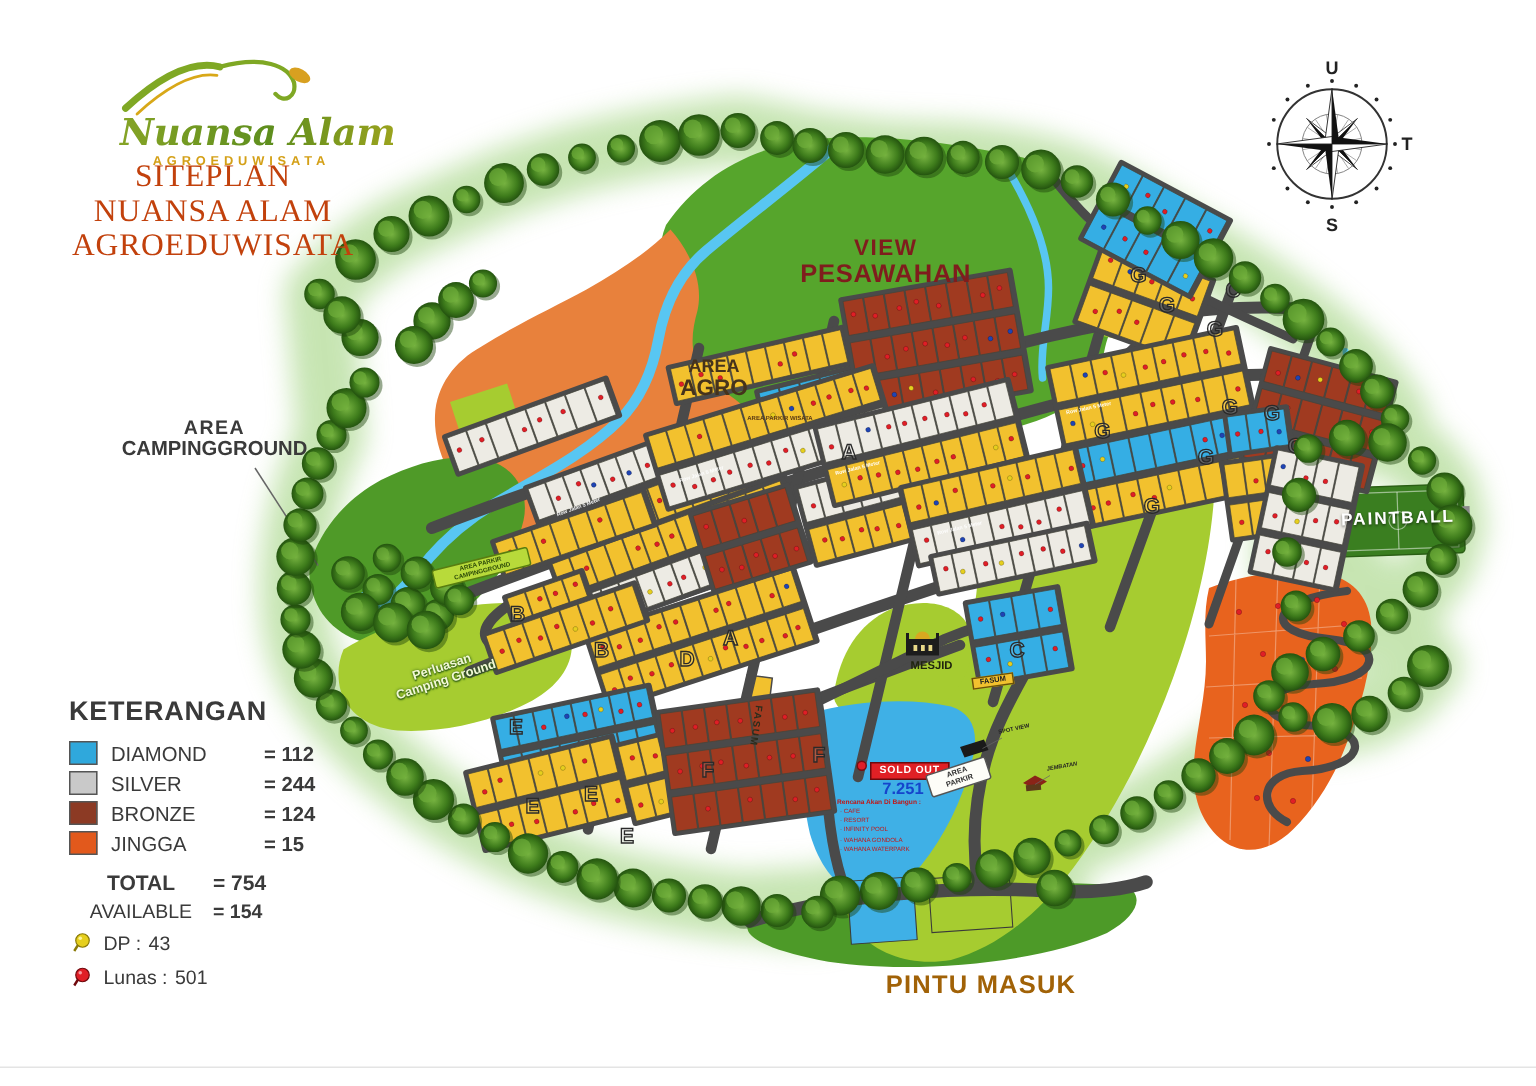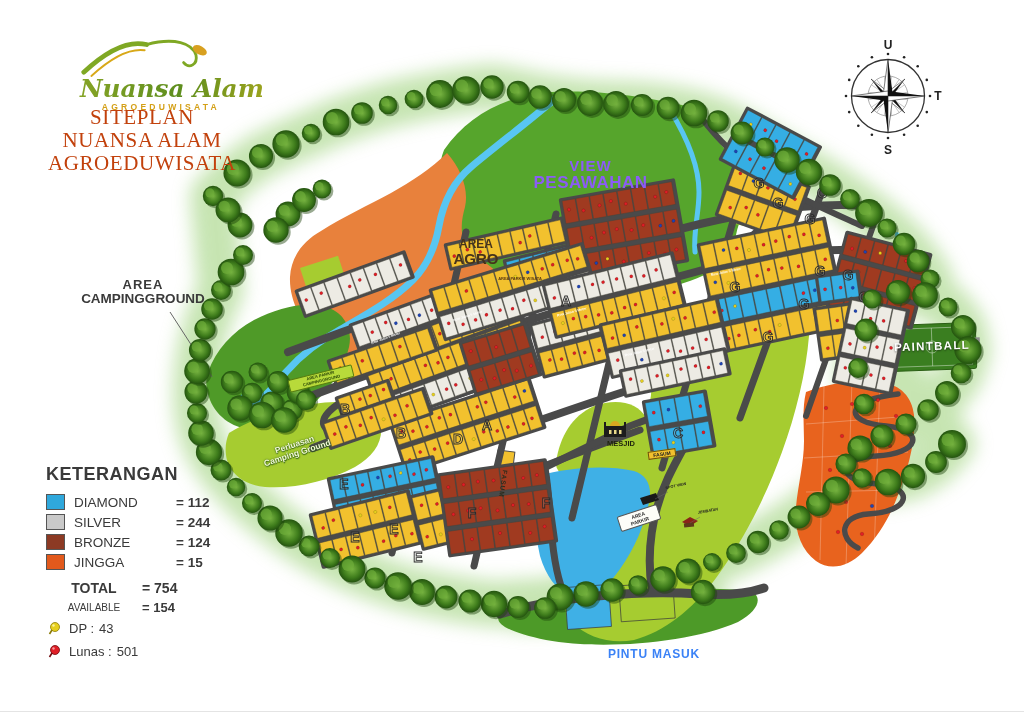--- a/index.html
+++ b/index.html
@@ -5,21 +5,21 @@
   html,body{margin:0;padding:0;background:#fff;}
   #canvas{position:relative;width:1024px;height:724px;background:#ffffff;overflow:hidden;
           font-family:"Liberation Sans",sans-serif;}
   #map{position:absolute;left:0;top:0;}
   .lbl{position:absolute;color:#333;line-height:1.08;text-align:center;pointer-events:none;}
   
   #brand{position:absolute;left:52px;top:36px;width:210px;height:78px;}
   #main-title{position:absolute;left:18px;top:106px;width:248px;text-align:center;
       font-family:"Liberation Serif",serif;color:#c2410c;font-size:21px;line-height:23px;letter-spacing:.6px;}
   
-  .l-view{left:498px;top:158px;width:185px;color:#8b5cf6;}
+  .l-view{left:498px;top:158px;width:185px;color:#7f1d1d;}
   .l-view .a{font-size:15px;font-weight:600;letter-spacing:1px;}
   .l-view .b{font-size:17px;font-weight:800;letter-spacing:.5px;}
   .l-agro{left:430px;top:238px;width:92px;color:#45331c;}
   .l-agro .a{font-size:12px;font-weight:600;}
   .l-agro .b{font-size:15px;font-weight:800;}
   .l-agro-parkir{left:482px;top:277px;width:76px;font-size:4px;color:#5a3a14;font-weight:700;}
   .l-camp{left:62px;top:278px;width:162px;color:#3a3a3a;}
   .l-camp .a{font-size:13px;font-weight:600;letter-spacing:1px;}
   .l-camp .b{font-size:13.5px;font-weight:800;}
   .chip-camp-parkir{left:288px;top:372px;width:64px;background:#B8DA3A;border:0.5px solid #587d10;
@@ -39,33 +39,33 @@
       font-size:7px;font-weight:800;padding:1px 5px;letter-spacing:.5px;}
   .l-soldout .pinm{display:inline-block;width:5px;height:5px;border-radius:50%;
       background:#E01E26;border:1px solid #7a0c10;margin-right:2px;vertical-align:middle;}
   .l-soldout .area{font-size:11px;font-weight:800;color:#1545CC;margin-top:1px;}
   .l-soldout .ptitle{font-size:4.4px;font-weight:800;color:#C01818;margin-top:1px;text-align:left;padding-left:8px;}
   .l-soldout .pitem{font-size:4.1px;color:#C01818;text-align:left;padding-left:10px;line-height:1.5;}
   .chip-area-parkir{left:618px;top:510px;width:40px;background:#fdfdf8;border:0.6px solid #555;
       border-radius:2px;font-size:5px;font-weight:800;color:#333;transform:rotate(-18deg);padding:1px 0;line-height:1.2;}
   .l-spot{left:656px;top:484px;width:40px;font-size:3.8px;font-weight:700;color:#222;transform:rotate(-12deg);}
   .l-jembatan{left:688px;top:509px;width:40px;font-size:3.8px;font-weight:700;font-style:italic;color:#222;transform:rotate(-10deg);}
-  .l-pintu{left:566px;top:648px;width:176px;font-size:12px;font-weight:800;color:#3b82f6;letter-spacing:.8px;}
+  .l-pintu{left:566px;top:648px;width:176px;font-size:17px;font-weight:800;color:#a16207;letter-spacing:.8px;}
   
   #legend{position:absolute;left:46px;top:464px;width:240px;color:#3a3a3a;}
   #legend .head{font-size:18px;font-weight:800;letter-spacing:.5px;margin-bottom:7px;}
   .lrow{display:flex;align-items:center;height:20px;}
   .sw{width:17px;height:14px;border:1px solid #555;margin-right:9px;flex:0 0 auto;}
   .lrow .nm{font-size:13.5px;width:102px;}
   .lrow .ct{font-size:13.5px;font-weight:600;}
   .trow{display:flex;align-items:center;height:20px;margin-top:6px;}
   .trow .nm{font-size:14px;font-weight:800;width:96px;text-align:center;}
   .trow .ct{font-size:14px;font-weight:800;}
   .arow{display:flex;align-items:center;height:18px;}
-  .arow .nm{font-size:10px;width:96px;text-align:center;}
+  .arow .nm{font-size:13px;width:96px;text-align:center;}
   .arow .ct{font-size:13px;font-weight:600;text-align:center;}
   .prow{display:flex;align-items:center;height:21px;margin-top:2px;}
   .prow svg{margin:0 8px 0 2px;}
   .prow .nm{font-size:13px;}
   .prow .ct{font-size:13px;margin-left:5px;}
   #footer-line{position:absolute;left:0;top:711px;width:1024px;height:1px;background:#e4e4e4;}
 </style>
 </head>
 <body>
 
@@ -1678,20 +1678,30 @@
     <div>CAMPINGGROUND</div>
   </div>
   <div class="lbl l-perluasan">
     <div>Perluasan</div>
     <div>Camping Ground</div>
   </div>
   <div class="lbl l-paintball">PAINTBALL</div>
   <div class="lbl l-mesjid">MESJID</div>
   <div class="lbl chip-fasum">FASUM</div>
   <div class="lbl l-vfasum">FASUM</div>
+  <div class="lbl l-soldout">
+    <div><span class="pinm"></span><span class="badge">SOLD OUT</span></div>
+    <div class="area">7.251</div>
+    <div class="ptitle">Rencana Akan Di Bangun :</div>
+    <div class="pitem">- CAFE</div>
+    <div class="pitem">- RESORT</div>
+    <div class="pitem">- INFINITY POOL</div>
+    <div class="pitem">- WAHANA GONDOLA</div>
+    <div class="pitem">- WAHANA WATERPARK</div>
+  </div>
   <div class="lbl chip-area-parkir">
     <div>AREA</div>
     <div>PARKIR</div>
   </div>
   <div class="lbl l-spot">SPOT VIEW</div>
   <div class="lbl l-jembatan">JEMBATAN</div>
   <div class="lbl l-pintu">PINTU MASUK</div>
 
   <div id="legend">
     <div class="head">KETERANGAN</div>

